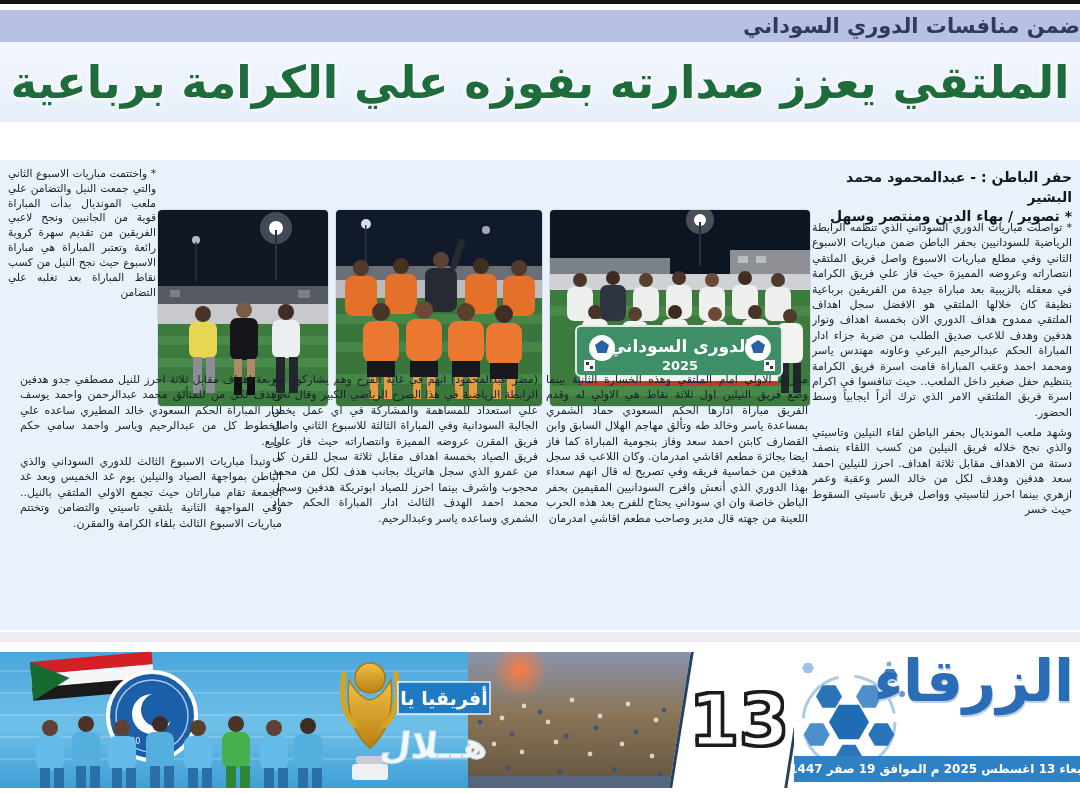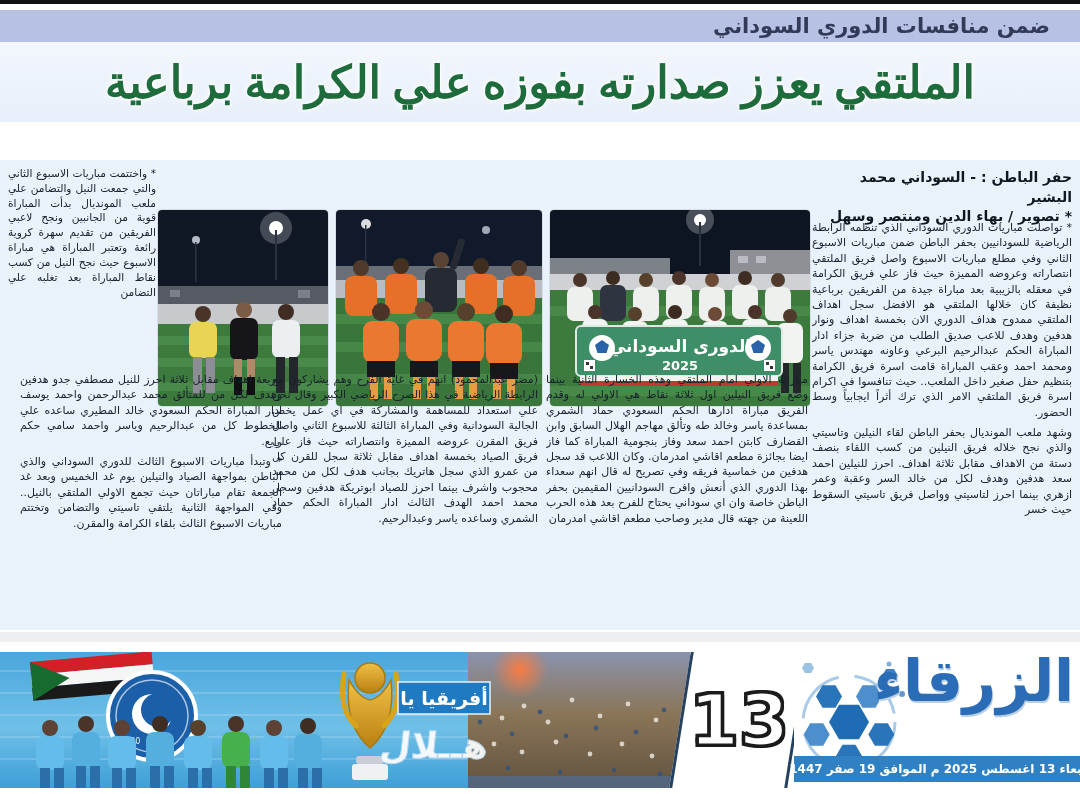--- a/index.html
+++ b/index.html
@@ -2,24 +2,24 @@
 <html lang="ar"><head>
 <meta charset="utf-8">
 <style>
   html,body{margin:0;padding:0;background:#fff;}
   #page{position:relative;width:1080px;height:794px;background:#ffffff;overflow:hidden;
         font-family:"DejaVu Sans",sans-serif;}
   .abs{position:absolute;}
   
   .top-rule{left:0;top:0;width:1080px;height:4px;background:#121212;}
   .kicker-bar{left:0;top:10px;width:1080px;height:32px;background:#b6c1e3;direction:rtl;
-      display:flex;align-items:center;padding:0 30px;box-sizing:border-box;
+      display:flex;align-items:center;padding:0 0;box-sizing:border-box;
       color:#323a58;font-size:21px;font-weight:bold;}
   .headline-band{left:0;top:42px;width:1080px;height:80px;
-      background:linear-gradient(180deg,#f3f7fd,#e7effa);display:flex;align-items:center;justify-content:center;direction:rtl;font-family:Liberation Serif, serif;}
+      background:linear-gradient(180deg,#f3f7fd,#e7effa);display:flex;align-items:center;justify-content:center;direction:rtl;}
   .headline-band span{color:#1e6b3c;font-size:45px;font-weight:900;white-space:nowrap;
       text-shadow:0 0 3px #ffffff,0 0 7px #ffffff,1px 1px 0 #ffffff;}
   .subhead-band{left:0;top:122px;width:1080px;height:38px;background:#b7d9c5;
       display:flex;align-items:center;justify-content:center;direction:rtl;
       color:#3d454f;font-size:27px;font-weight:bold;white-space:nowrap;}
   
   .content{left:0;top:160px;width:1080px;height:470px;background:#e9f1fa;}
   .byline{left:812px;top:8px;width:260px;direction:rtl;color:#10181f;font-weight:bold;
       font-size:14px;line-height:1.4;text-align:right;}
   .bodycol{direction:rtl;text-align:justify;color:#18202c;font-weight:normal;
@@ -64,21 +64,21 @@
   </div>
 
   <div class="abs headline-band">
     <span>الملتقي يعزز صدارته بفوزه علي الكرامة برباعية</span>
   </div>
 
 
   <div class="abs content">
 
     <div class="abs byline">
-      <div>حفر الباطن : - السوداني محمد البشير</div>
+      <div>حفر الباطن : - عبدالمحمود محمد البشير</div>
       <div>* تصوير / بهاء الدين ومنتصر وسهل</div>
     </div>
 
     <div class="abs photo photo1">
       <svg width="170" height="196" viewBox="0 0 170 196">
         <rect x="0" y="0" width="170" height="92" fill="#101826"></rect>
         <circle cx="118" cy="18" r="16" fill="#ffffff" opacity="0.22"></circle>
         <circle cx="118" cy="18" r="7" fill="#ffffff"></circle>
         <rect x="117" y="20" width="2" height="50" fill="#2a3140"></rect>
         <circle cx="38" cy="30" r="4" fill="#dfe6f0" opacity="0.8"></circle>

